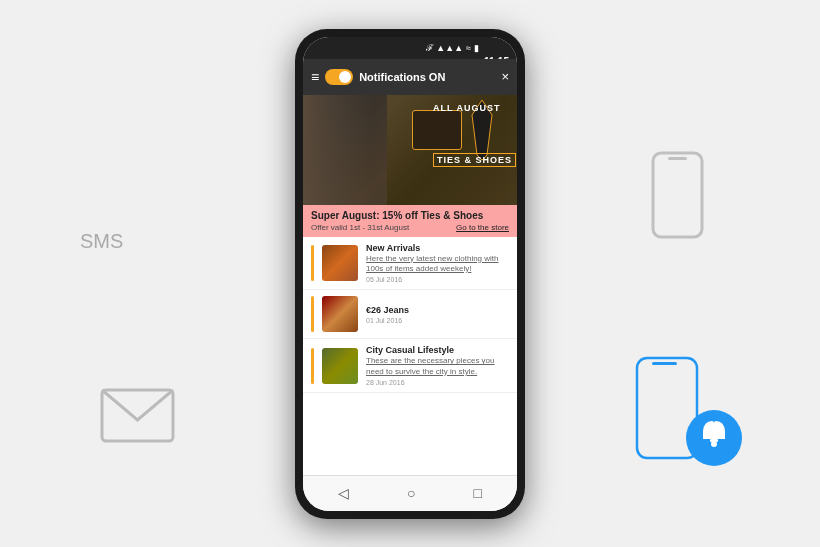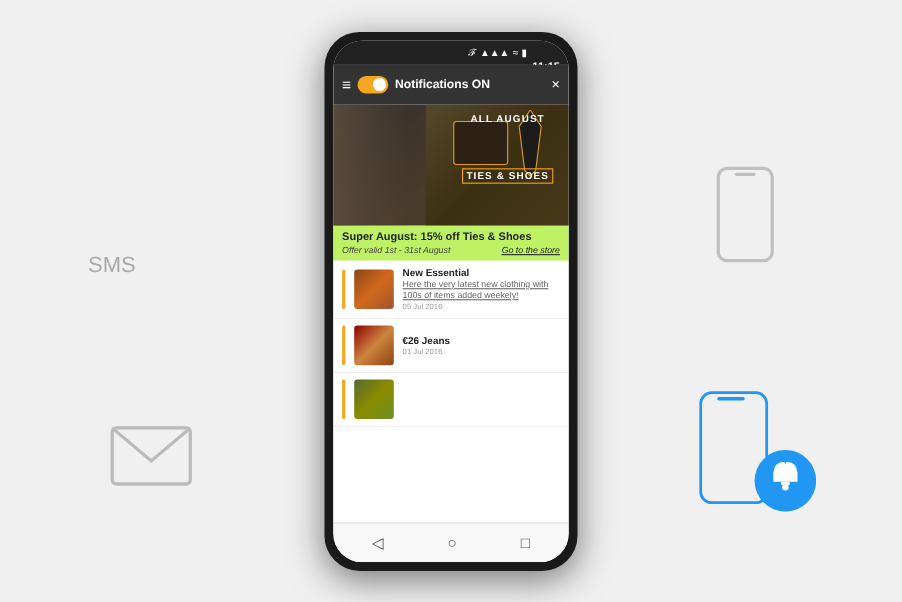--- a/index.html
+++ b/index.html
@@ -123,23 +123,23 @@
       position: absolute;
       left: 0;
       top: 0;
       bottom: 0;
       width: 70px;
       background: linear-gradient(to right, #5a4a3a, transparent);
     }
 
     .hero-text-block {
       position: absolute;
-      right: 14px;
+      right: 1px;
       top: 8px;
-      text-align: center;
+      text-align: left;
     }
 
     .hero-top-text {
       color: #fff;
       font-size: 9px;
       font-weight: bold;
       letter-spacing: 1px;
     }
 
     .hero-discount {
@@ -154,37 +154,36 @@
       font-size: 9px;
       font-weight: bold;
       letter-spacing: 1px;
       border: 1px solid #f5a623;
       padding: 1px 3px;
       margin-top: 40px;
     }
 
     
     .promo-bar {
-      background: #bef264;
+      background: #fca5a5;
       padding: 5px 8px;
       flex-shrink: 0;
     }
 
     .promo-title {
       font-size: 10px;
       font-weight: bold;
       color: #222;
     }
 
     .promo-subtitle-row {
       display: flex;
       justify-content: space-between;
       align-items: center;
       margin-top: 2px;
-      font-style: italic;
     }
 
     .promo-date {
       font-size: 8px;
       color: #444;
     }
 
     .promo-link {
       font-size: 8px;
       color: #222;
@@ -382,38 +381,43 @@
         <span class="promo-link">Go to the store</span>
       </div>
     </div>
 
     <div class="items-list">
 
       <div class="list-item">
         <div class="item-left-bar"></div>
         <div class="item-image item-img-1"></div>
         <div class="item-content">
-          <div class="item-title">New Essential</div>
+          <div class="item-title">New Arrivals</div>
           <div class="item-desc">Here the very latest new clothing with 100s of items added weekely!</div>
           <div class="item-date">05 Jul 2016</div>
         </div>
       </div>
 
       <div class="list-item">
         <div class="item-left-bar"></div>
         <div class="item-image item-img-2"></div>
         <div class="item-content">
           <div class="item-title">€26 Jeans</div>
           <div class="item-date">01 Jul 2016</div>
         </div>
       </div>
 
       <div class="list-item">
         <div class="item-left-bar"></div>
         <div class="item-image item-img-3"></div>
+        <div class="item-content">
+          <div class="item-title">City Casual Lifestyle</div>
+          <div class="item-desc">These are the necessary pieces you need to survive the city in style.</div>
+          <div class="item-date">28 Jun 2016</div>
+        </div>
       </div>
 
     </div>
 
     <div class="nav-bar">
       <span class="nav-icon">◁</span>
       <span class="nav-icon">○</span>
       <span class="nav-icon">□</span>
     </div>
 

